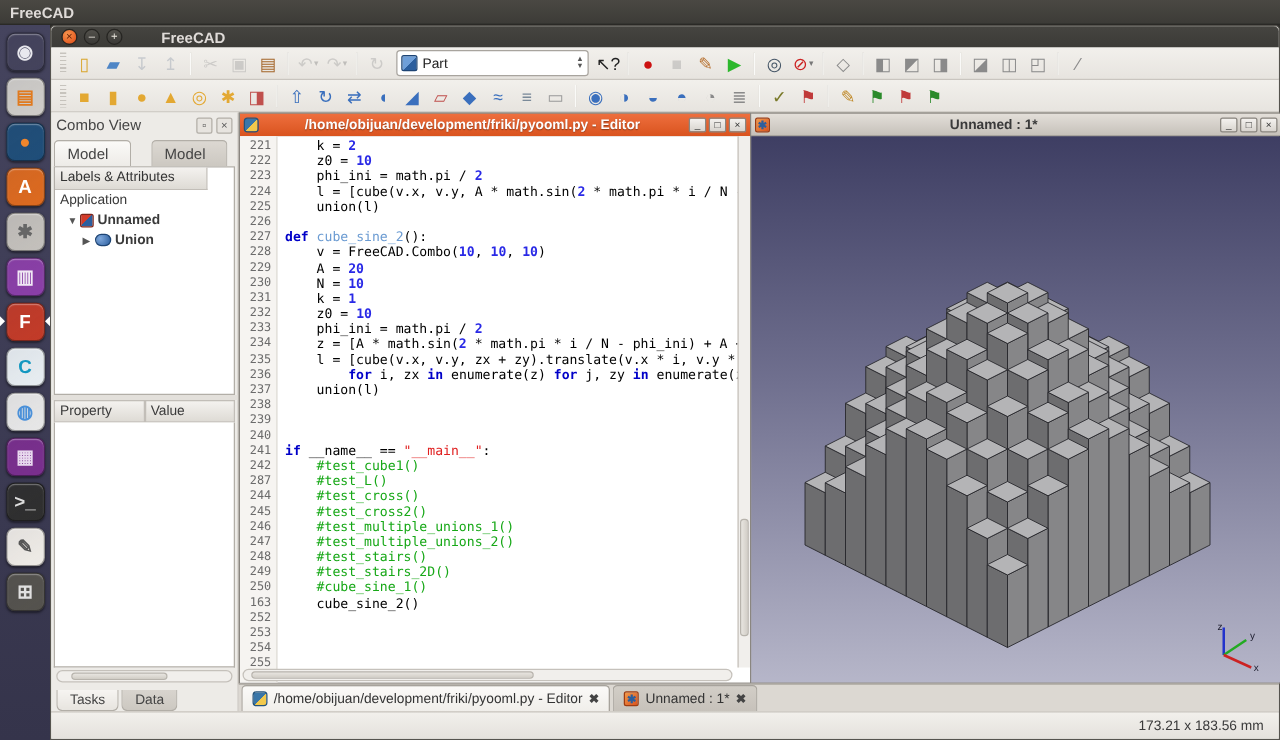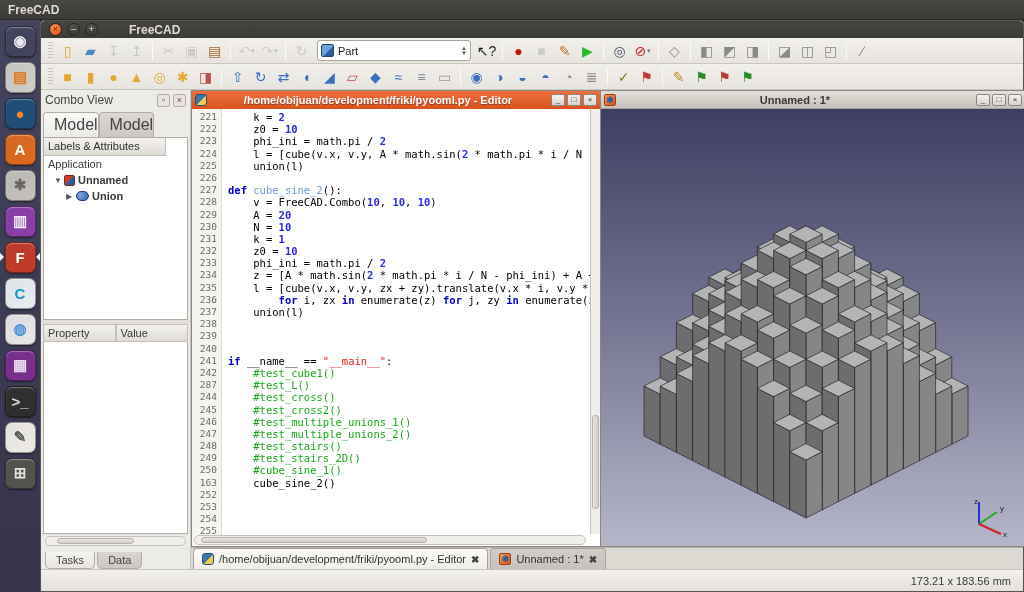--- a/index.html
+++ b/index.html
@@ -55,22 +55,22 @@
   #main { flex:1 1 auto; display:flex; min-height:0; }
 
   
   #dock { width:150px; flex:0 0 150px; background:#edebe7; border-right:1px solid #c9c5bf;
     display:flex; flex-direction:column; font-size:11px; color:#3a3a3a; }
   #dock-titlebar { height:20px; display:flex; align-items:center; padding:0 4px; }
   #dock-title { font-size:12px; color:#454545; }
   .dock-btn { width:13px; height:13px; border:1px solid #b2aea7; border-radius:2px; background:#e7e4df;
     font-size:9px; line-height:11px; text-align:center; color:#555; margin-left:3px; }
   #dock-tabs { display:flex; padding:2px 2px 0 2px; }
-  .dtab { padding:3px 0 3px 10px; font-size:16px; border:1px solid #b2aea7; border-bottom:none;
-    border-radius:4px 4px 0 0; background:linear-gradient(#dcd8d2,#ccc8c1); color:#444; margin-right:0; }
+  .dtab { padding:3px 17px 3px 10px; font-size:12px; border:1px solid #b2aea7; border-bottom:none;
+    border-radius:4px 4px 0 0; background:linear-gradient(#dcd8d2,#ccc8c1); color:#444; margin-right:16px; }
   .dtab.active { background:linear-gradient(#fbfaf8,#edebe7); font-weight:normal; }
   #tree-wrap { background:#fff; border:1px solid #b2aea7; margin:0 2px; flex:0 0 183px;
     display:flex; flex-direction:column; overflow:hidden; }
   #tree-header { height:18px; background:linear-gradient(#f4f2ef,#dedbd5); border:1px solid #c2beb8;
     border-left:none; border-top:none; width:122px; padding:2px 4px; font-size:11px; color:#333; }
   .trow { display:flex; align-items:center; height:16px; padding-left:4px; white-space:nowrap; }
   .trow .expander { width:10px; font-size:8px; color:#555; }
   .doc-icon { width:11px; height:11px; margin-right:3px; border-radius:2px;
     background:linear-gradient(135deg,#d23b2a 0 45%,#2b5e9e 45%); border:1px solid #7d241a; }
   .union-icon { width:13px; height:10px; margin-right:3px; border-radius:5px;

